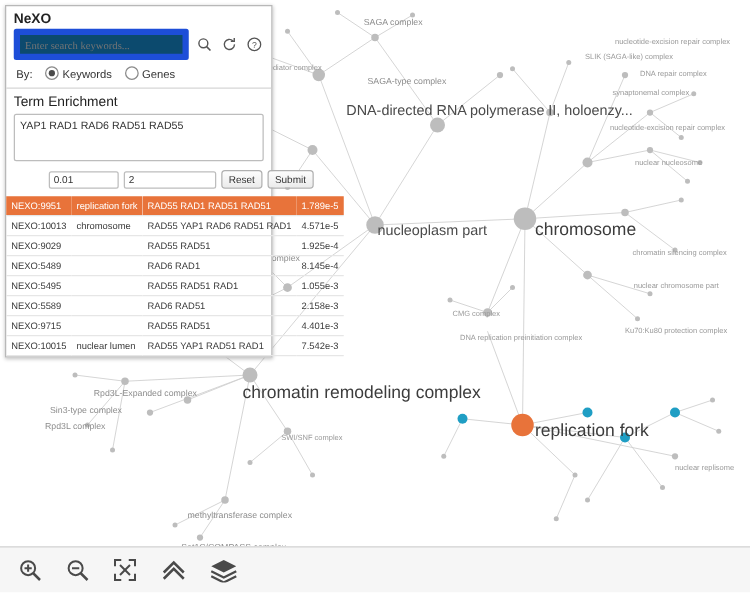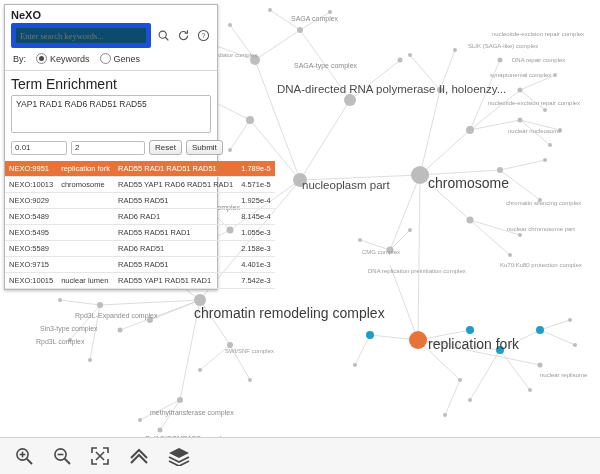--- a/index.html
+++ b/index.html
@@ -40,29 +40,29 @@
   .radio{display:flex;align-items:flex-end;gap:3px;}
   .radio .dot{
     width:9px;height:9px;border-radius:50%;border:1px solid #8a8a8a;background:#fff;
     display:inline-block;position:relative;
   }
   .radio.on .dot:after{
     content:"";position:absolute;left:2px;top:2px;width:5px;height:5px;border-radius:50%;
     background:#4a4a4a;
   }
   .sep{height:1px;background:#d6d6d6;margin:0;}
-  .sec-title{font-size:14px;color:#222;padding:5px 6px 3px 6px;}
+  .sec-title{font-size:11px;color:#222;padding:5px 6px 3px 6px;}
   .ta-wrap{padding:0 6px 5px 6px;}
   .term-area{
     width:100%;height:38px;box-sizing:border-box;border:1px solid #bdbdbd;border-radius:2px;
     font-size:8.5px;color:#333;padding:3px 4px;resize:none;background:#fff;
     font-family:"Liberation Sans", sans-serif;
   }
   .ctrl-row{
-    display:flex;align-items:center;gap:4px;padding:0 6px 6px 6px;
+    display:flex;align-items:center;gap:4px;padding:0 6px 6px 6px;margin-left:28px;
   }
   .small-input{
     height:14px;border:1px solid #bdbdbd;border-radius:2px;font-size:8px;color:#333;
     padding:0 3px;background:#fff;box-sizing:border-box;
     font-family:"Liberation Sans", sans-serif;
   }
   .i1{width:56px;}
   .i2{width:74px;}
   .btn{
     height:15px;border:1px solid #b0b0b0;border-radius:3px;background:linear-gradient(#fdfdfd,#ebebeb);

